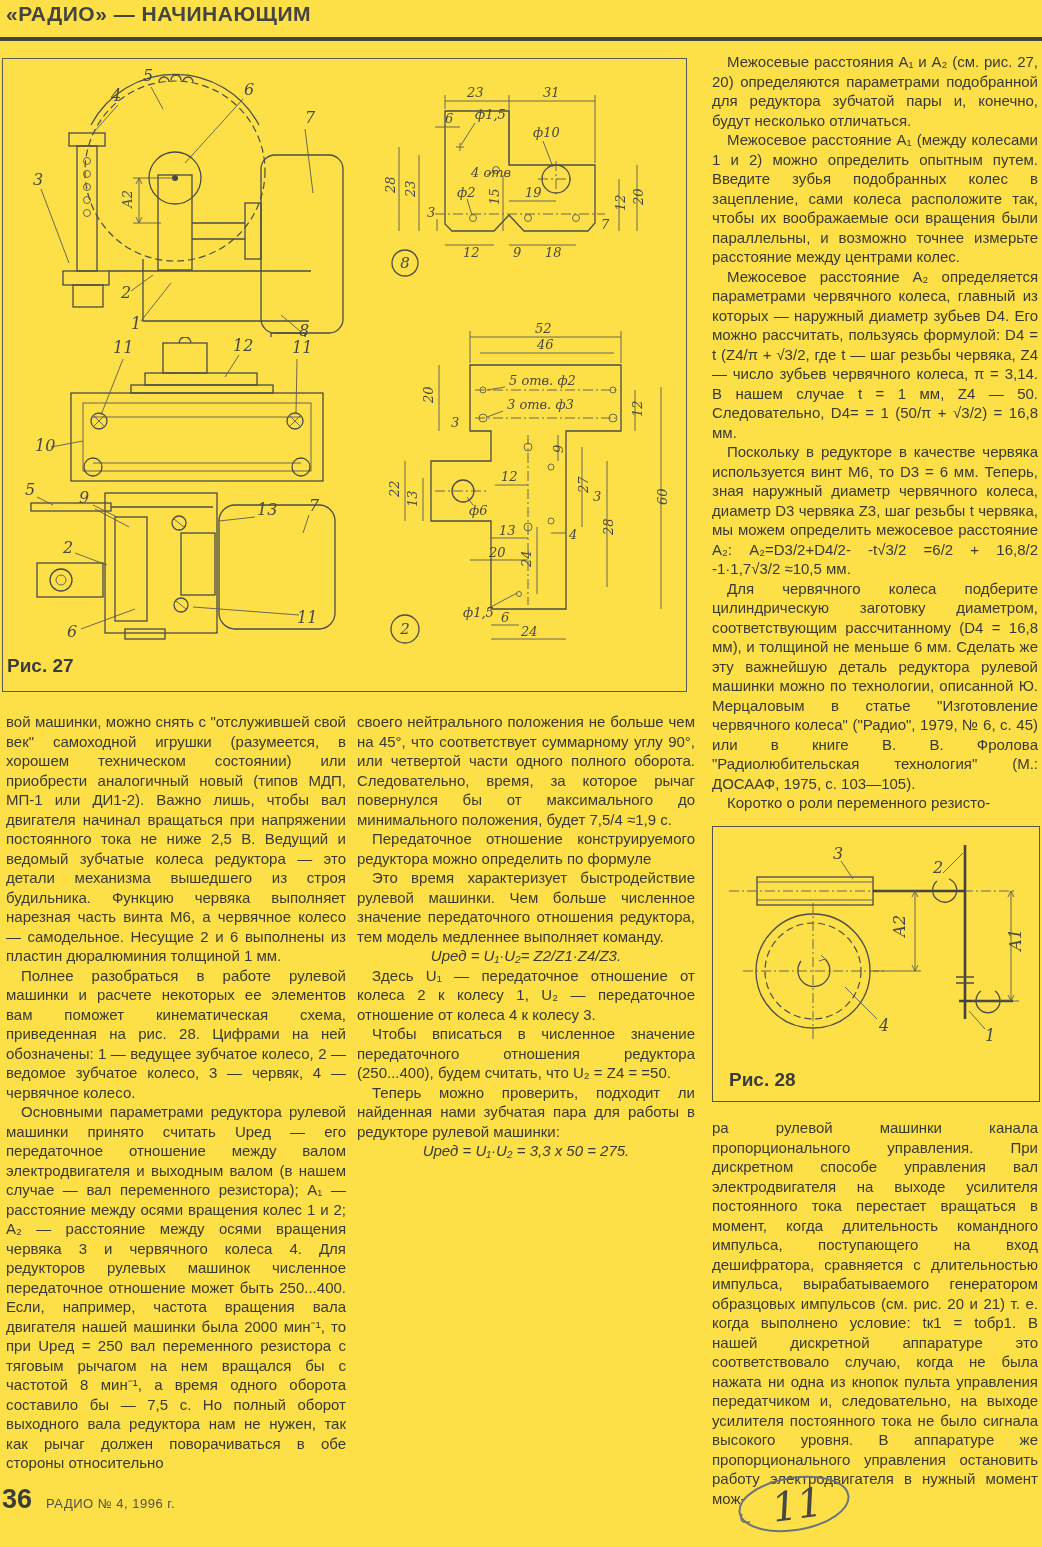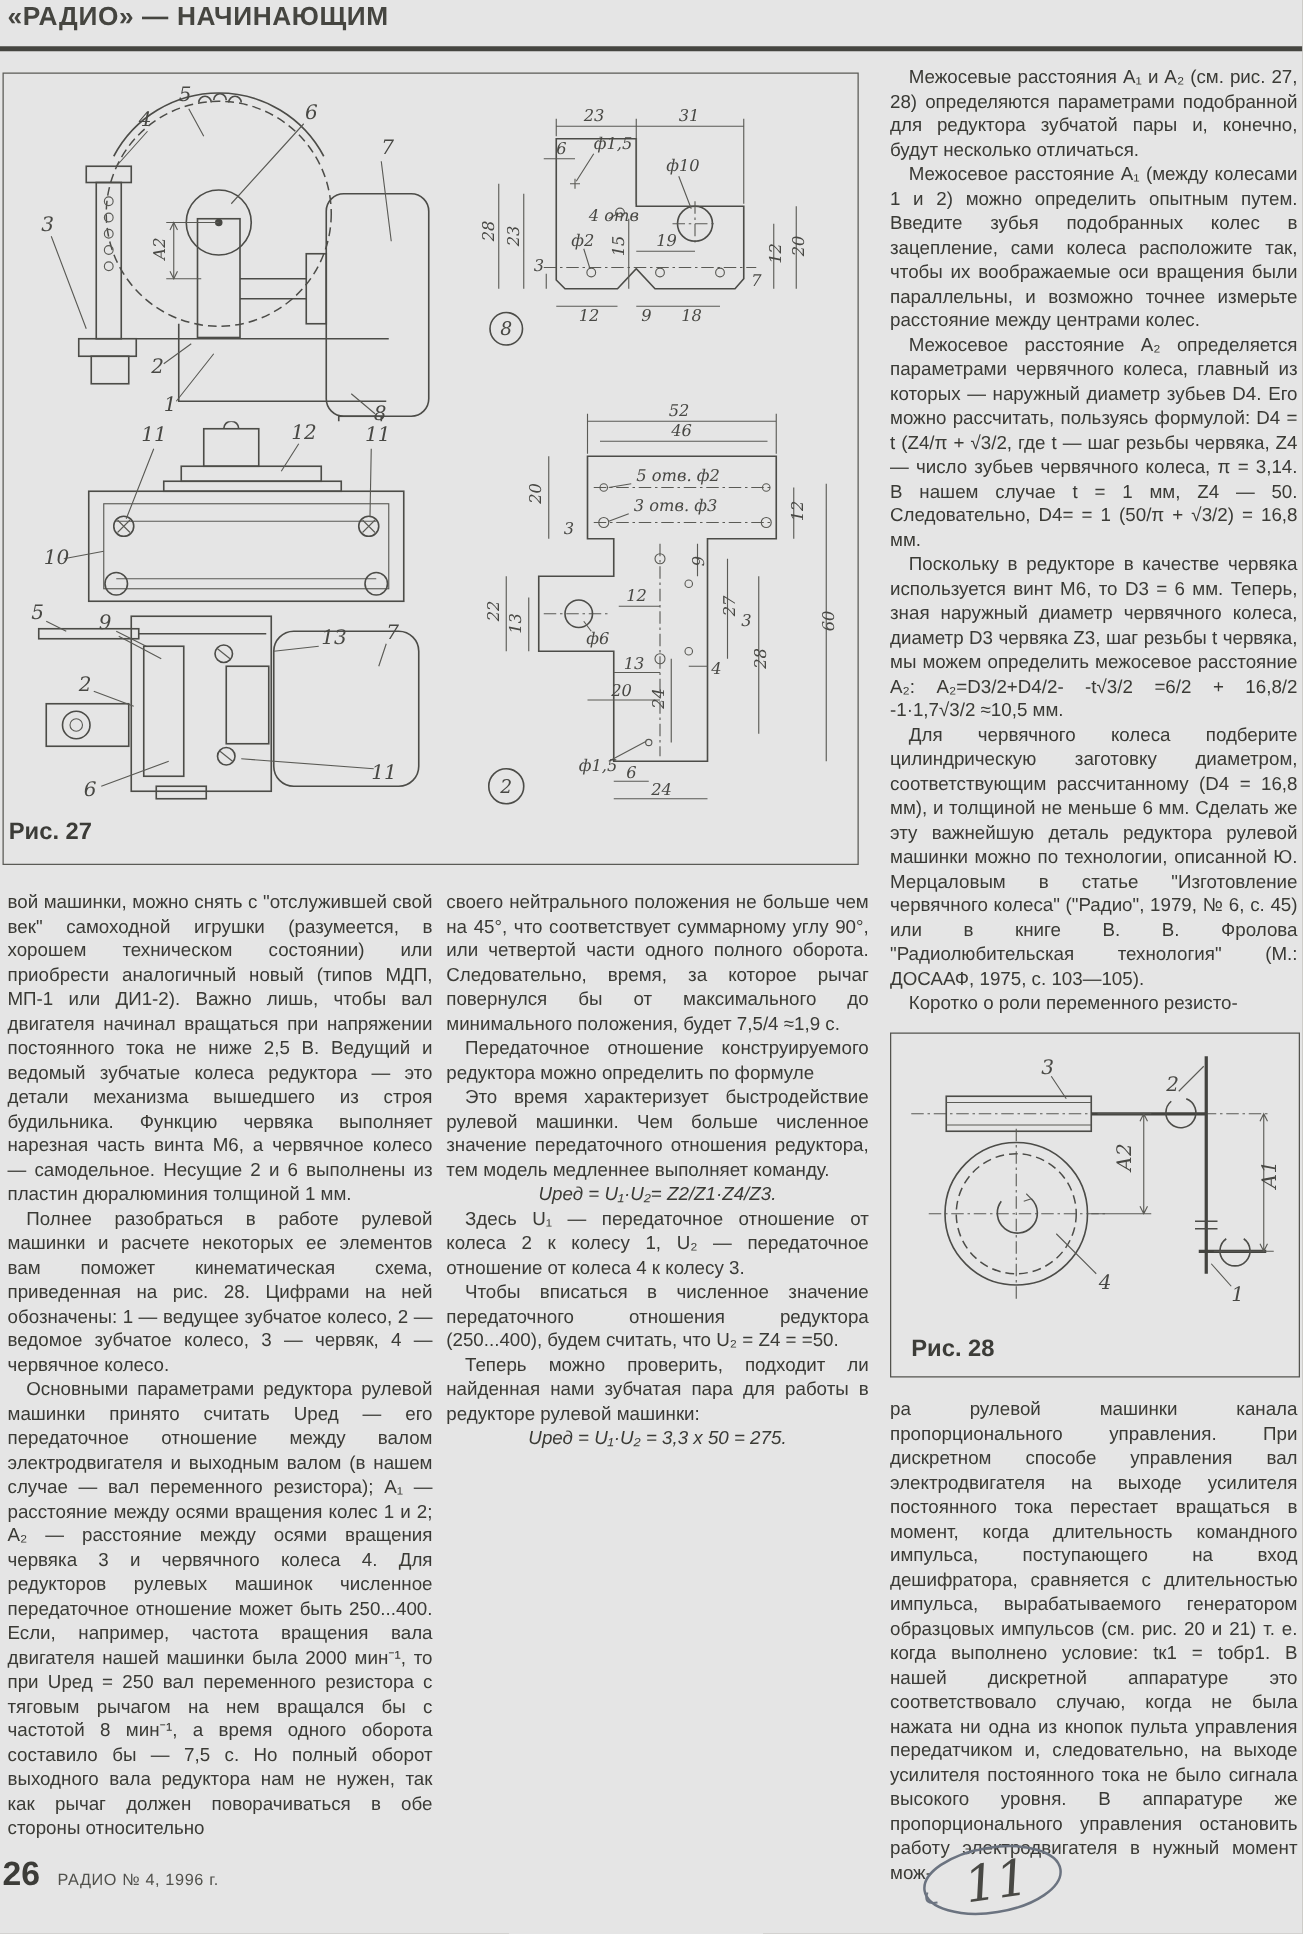--- a/index.html
+++ b/index.html
@@ -1,16 +1,16 @@
 <!DOCTYPE html>
 <html><head>
 <meta charset="utf-8">
 <style>
   html,body{margin:0;padding:0;background:#b9b8b2;}
-  .page{position:relative;width:1042px;height:1547px;background:#e5e5e5;overflow:hidden;
+  .page{position:relative;width:1042px;height:1547px;background:#fde047;overflow:hidden;
         font-family:"Liberation Sans",sans-serif;color:#38383300;}
   .hdr{position:absolute;left:6px;top:2px;font-size:21px;font-weight:bold;color:#454540;
        letter-spacing:0.5px;white-space:nowrap;}
   .hdr-rule{position:absolute;left:0;top:37px;width:1042px;height:4px;background:#454540;}
   .figbox{position:absolute;left:2px;top:58px;width:683px;height:632px;border:1.5px solid #5a5a55;}
   .figcap{position:absolute;font-size:19px;font-weight:bold;color:#3c3c38;}
   .col{position:absolute;text-align:justify;font-size:15px;line-height:19.5px;color:#3a3a35;}
   .col p{margin:0;}
   .col p.ind{text-indent:15px;}
   .formula{text-align:center;margin:11px 0;text-indent:0 !important;font-style:italic;}
@@ -212,21 +212,21 @@
       <text class="dim" x="238" y="240" transform="rotate(-90 238 240)">28</text>
       <text class="dim" x="88" y="322">ф1,5</text>
       <text class="dim" x="126" y="327">6</text>
       <text class="dim" x="146" y="341">24</text>
       <circle class="st" cx="30" cy="334" r="14"></circle>
       <text class="badge" x="30" y="339">2</text>
     </svg>
   </div>
 
   <div class="col" style="left:712px;top:52px;width:326px">
-    <p class="ind">Межосевые расстояния А₁ и А₂ (см. рис. 27, 28) определяются параметрами подобранной для редуктора зубчатой пары и, конечно, будут несколько отличаться.</p>
+    <p class="ind">Межосевые расстояния А₁ и А₂ (см. рис. 27, 20) определяются параметрами подобранной для редуктора зубчатой пары и, конечно, будут несколько отличаться.</p>
     <p class="ind">Межосевое расстояние А₁ (между колесами 1 и 2) можно определить опытным путем. Введите зубья подобранных колес в зацепление, сами колеса расположите так, чтобы их воображаемые оси вращения были параллельны, и возможно точнее измерьте расстояние между центрами колес.</p>
     <p class="ind">Межосевое расстояние А₂ определяется параметрами червячного колеса, главный из которых — наружный диаметр зубьев D4. Его можно рассчитать, пользуясь формулой: D4 = t (Z4/π + √3/2, где t — шаг резьбы червяка, Z4 — число зубьев червячного колеса, π = 3,14. В нашем случае t = 1 мм, Z4 — 50. Следовательно, D4= = 1 (50/π + √3/2) = 16,8 мм.</p>
     <p class="ind">Поскольку в редукторе в качестве червяка используется винт М6, то D3 = 6 мм. Теперь, зная наружный диаметр червячного колеса, диаметр D3 червяка Z3, шаг резьбы t червяка, мы можем определить межосевое расстояние А₂: А₂=D3/2+D4/2- -t√3/2 =6/2 + 16,8/2 -1·1,7√3/2 ≈10,5 мм.</p>
     <p class="ind">Для червячного колеса подберите цилиндрическую заготовку диаметром, соответствующим рассчитанному (D4 = 16,8 мм), и толщиной не меньше 6 мм. Сделать же эту важнейшую деталь редуктора рулевой машинки можно по технологии, описанной Ю. Мерцаловым в статье "Изготовление червячного колеса" ("Радио", 1979, № 6, с. 45) или в книге В. В. Фролова "Радиолюбительская технология" (М.: ДОСААФ, 1975, с. 103—105).</p>
     <p class="ind">Коротко о роли переменного резисто-</p>
   </div>
 
   <div class="col" style="left:6px;top:712px;width:340px">
     <p>вой машинки, можно снять с "отслужившей свой век" самоходной игрушки (разумеется, в хорошем техническом состоянии) или приобрести аналогичный новый (типов МДП, МП-1 или ДИ1-2). Важно лишь, чтобы вал двигателя начинал вращаться при напряжении постоянного тока не ниже 2,5 В. Ведущий и ведомый зубчатые колеса редуктора — это детали механизма вышедшего из строя будильника. Функцию червяка выполняет нарезная часть винта М6, а червячное колесо — самодельное. Несущие 2 и 6 выполнены из пластин дюралюминия толщиной 1 мм.</p>
     <p class="ind">Полнее разобраться в работе рулевой машинки и расчете некоторых ее элементов вам поможет кинематическая схема, приведенная на рис. 28. Цифрами на ней обозначены: 1 — ведущее зубчатое колесо, 2 — ведомое зубчатое колесо, 3 — червяк, 4 — червячное колесо.</p>
@@ -271,21 +271,21 @@
       <text class="co" x="166" y="202">4</text>
       <text class="co" x="272" y="212">1</text>
     </svg>
     <div class="figcap" style="left:16px;top:242px">Рис. 28</div>
   </div>
 
   <div class="col" style="left:712px;top:1118px;width:326px">
     <p>ра рулевой машинки канала пропорционального управления. При дискретном способе управления вал электродвигателя на выходе усилителя постоянного тока перестает вращаться в момент, когда длительность командного импульса, поступающего на вход дешифратора, сравняется с длительностью импульса, вырабатываемого генератором образцовых импульсов (см. рис. 20 и 21) т. е. когда выполнено условие: tк1 = tобр1. В нашей дискретной аппаратуре это соответствовало случаю, когда не была нажата ни одна из кнопок пульта управления передатчиком и, следовательно, на выходе усилителя постоянного тока не было сигнала высокого уровня. В аппаратуре же пропорционального управления остановить работу электродвигателя в нужный момент мож-</p>
   </div>
 
-  <div class="ftr-num">26</div>
+  <div class="ftr-num">36</div>
   <div class="ftr-issue">РАДИО № 4, 1996 г.</div>
 
   <svg style="left:728px;top:1462px" width="140" height="84" viewBox="0 0 140 84">
     <ellipse cx="66" cy="42" rx="55" ry="26" fill="none" stroke="#6b7380" stroke-width="2" transform="rotate(-9 66 42)"></ellipse>
     <path d="M14,52 Q10,62 22,60" fill="none" stroke="#6b7380" stroke-width="1.6"></path>
     <text x="44" y="57" font-family="DejaVu Sans, sans-serif" font-style="italic" font-size="40" fill="#5f6a76" transform="rotate(-8 66 45)">11</text>
   </svg>
 
 </div>
 

